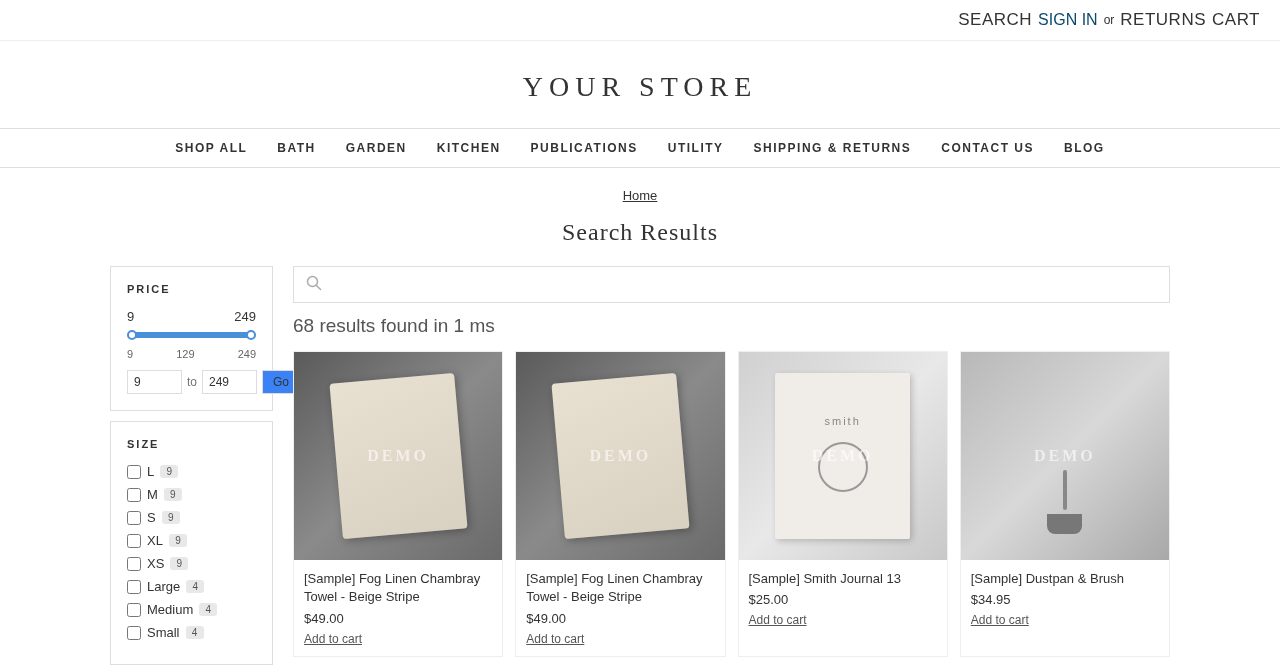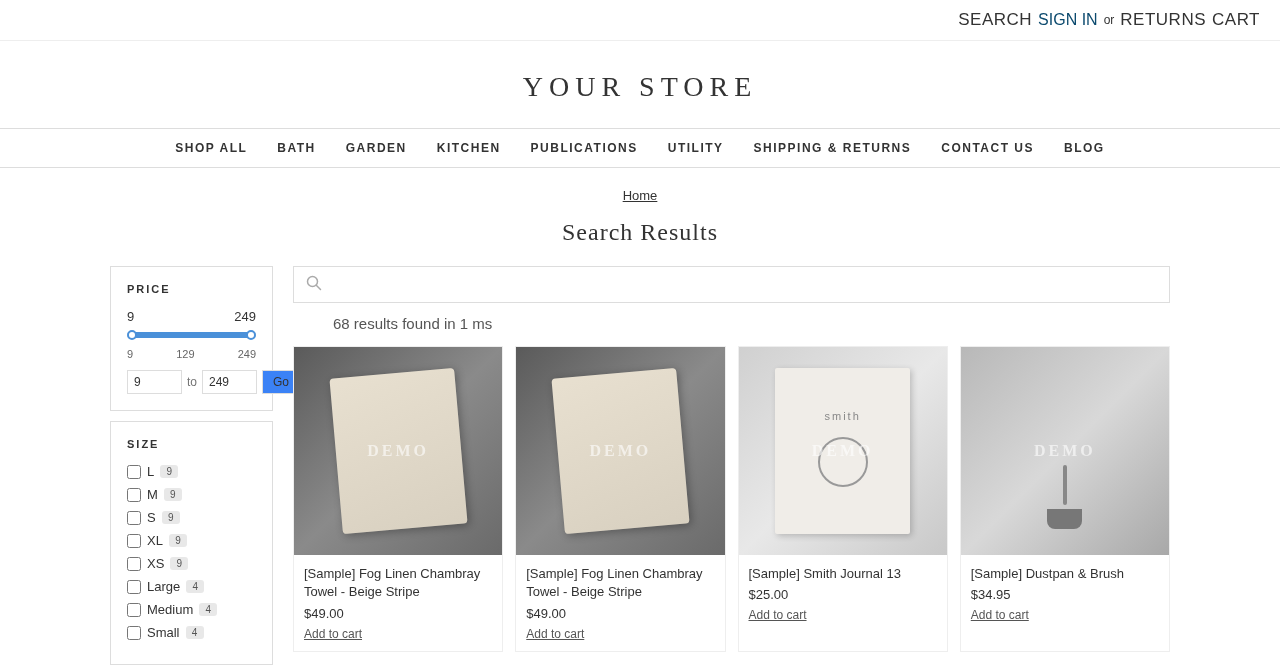--- a/index.html
+++ b/index.html
@@ -199,24 +199,23 @@
     }
     .search-icon-svg { color: #aaa; flex-shrink: 0; }
     .search-input {
       border: none;
       outline: none;
       flex: 1;
       font-size: 14px;
       color: #333;
     }
     .results-count {
-      font-size: 15px;
+      font-size: 19px;
       color: #555;
       margin-bottom: 14px;
-      margin-left: 40px;
     }
     .products-grid {
       display: grid;
       grid-template-columns: repeat(4, 1fr);
       gap: 12px;
     }
     .product-card {
       border: 1px solid #eee;
       padding: 0;
       cursor: pointer;

